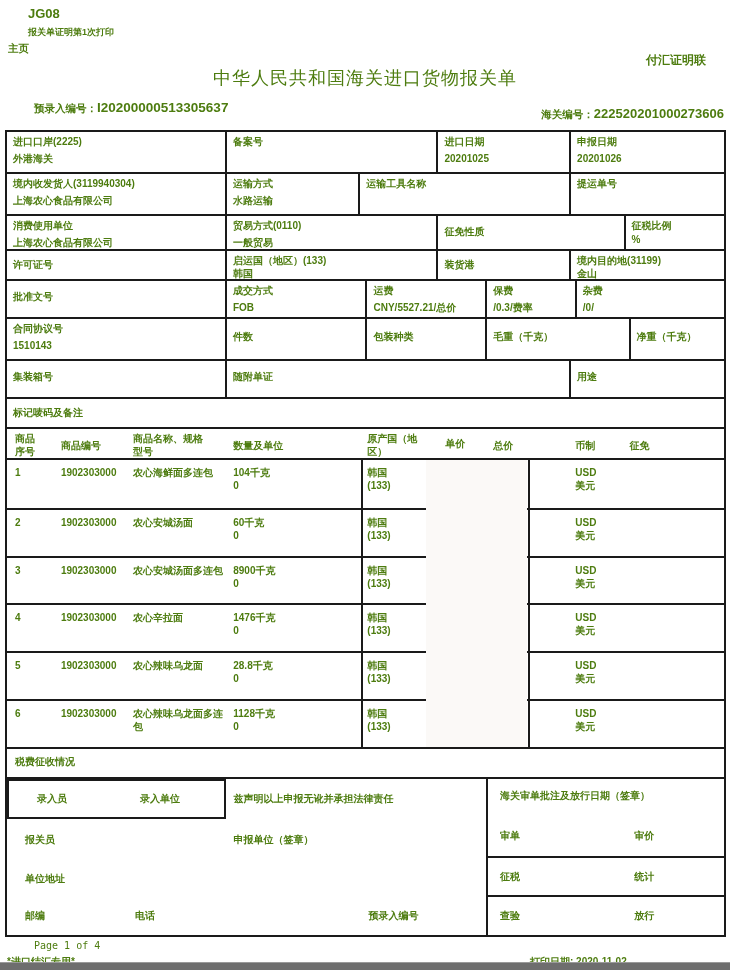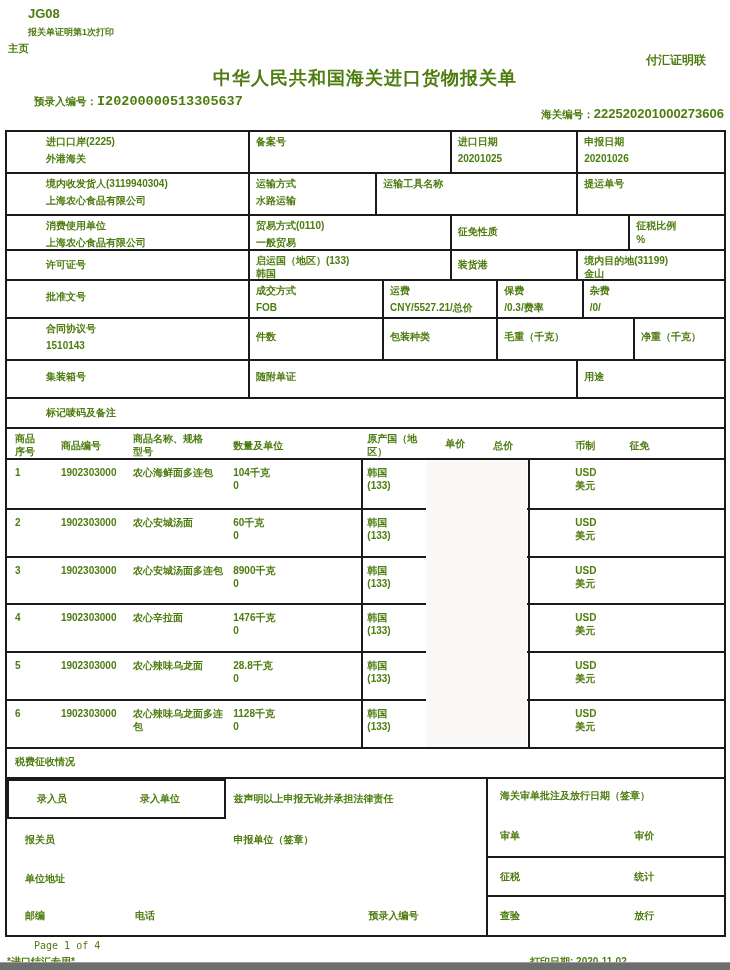--- a/index.html
+++ b/index.html
@@ -5,28 +5,28 @@
   html,body{margin:0;padding:0;background:#e8e8e8;}
   .sheet{
     position:relative;width:730px;height:970px;background:#ffffff;
     font-family:"Liberation Sans",sans-serif;color:#4d7c0f;overflow:hidden;
   }
   
   .doc-code{position:absolute;left:28px;top:6px;font-size:13px;font-weight:bold;}
   .print-note{position:absolute;left:28px;top:26px;font-size:9px;font-weight:bold;}
   .home-link{position:absolute;left:8px;top:42px;font-size:10.5px;font-weight:bold;}
   .copy-label{position:absolute;right:24px;top:52px;font-size:12px;font-weight:bold;}
-  .doc-title{position:absolute;left:0;right:0;top:66px;text-align:center;font-size:18px;font-weight:bold;letter-spacing:1px;}
-  .pre-entry{position:absolute;left:34px;top:94px;font-size:10.5px;font-weight:bold;font-family:Liberation Mono, monospace;}
+  .doc-title{position:absolute;left:0;right:0;top:66px;text-align:center;font-size:18px;font-weight:normal;letter-spacing:1px;}
+  .pre-entry{position:absolute;left:34px;top:100px;font-size:10.5px;font-weight:bold;}
   .pre-entry .no{font-size:13.5px;}
   .customs-no{position:absolute;right:6px;top:106px;font-size:10.5px;font-weight:bold;}
   .customs-no .no{font-size:13px;}
   
   .formbox{position:absolute;left:5px;right:4px;top:130px;border:2px solid #1a1a1a;box-sizing:border-box;background:#fff;}
-  .frow{display:flex;border-top:2px solid #1a1a1a;box-sizing:border-box;padding-left:33px;}
+  .frow{display:flex;border-top:2px solid #1a1a1a;box-sizing:border-box;}
   .frow.first{border-top:none;}
   .cell{box-sizing:border-box;border-left:2px solid #1a1a1a;padding:3px 6px;overflow:hidden;}
   .cell.first{border-left:none;}
   .lbl,.val{font-size:10px;font-weight:bold;line-height:13px;white-space:pre-line;}
   .val{margin-top:4px;}
   
   .gheader{display:flex;border-top:2px solid #1a1a1a;border-bottom:2px solid #1a1a1a;box-sizing:border-box;height:33px;}
   .gheader .gc{padding-top:3px;}
   .gc{box-sizing:border-box;font-size:10px;font-weight:bold;line-height:13px;white-space:pre-line;padding:3px 2px 0 4px;overflow:hidden;}
   .c1{width:6.4%;padding-left:8px;}

